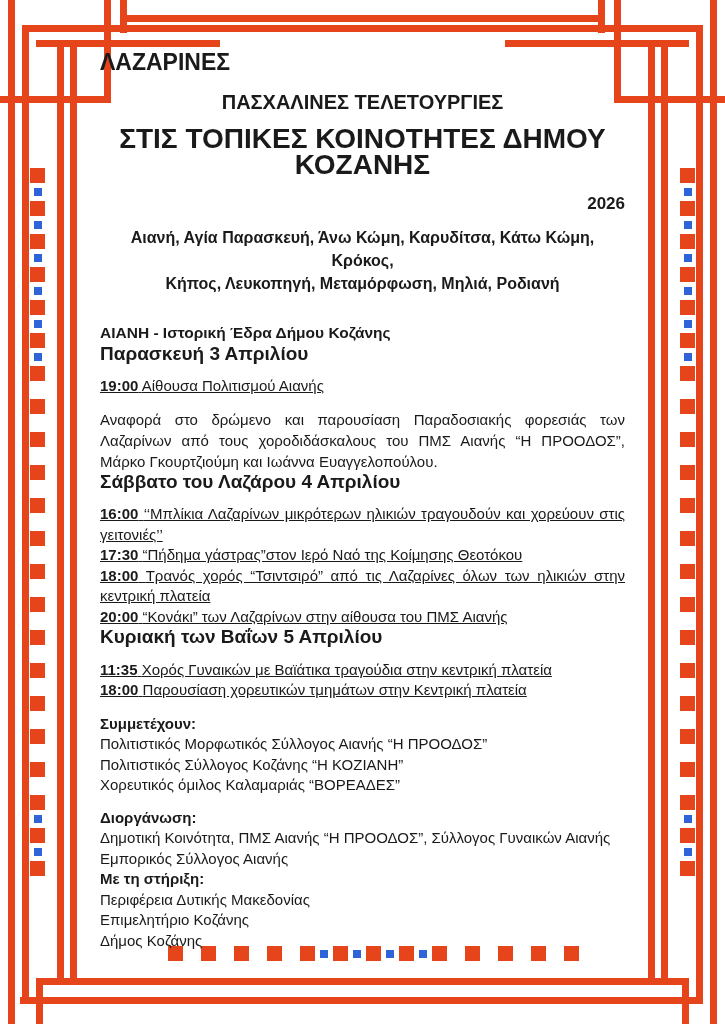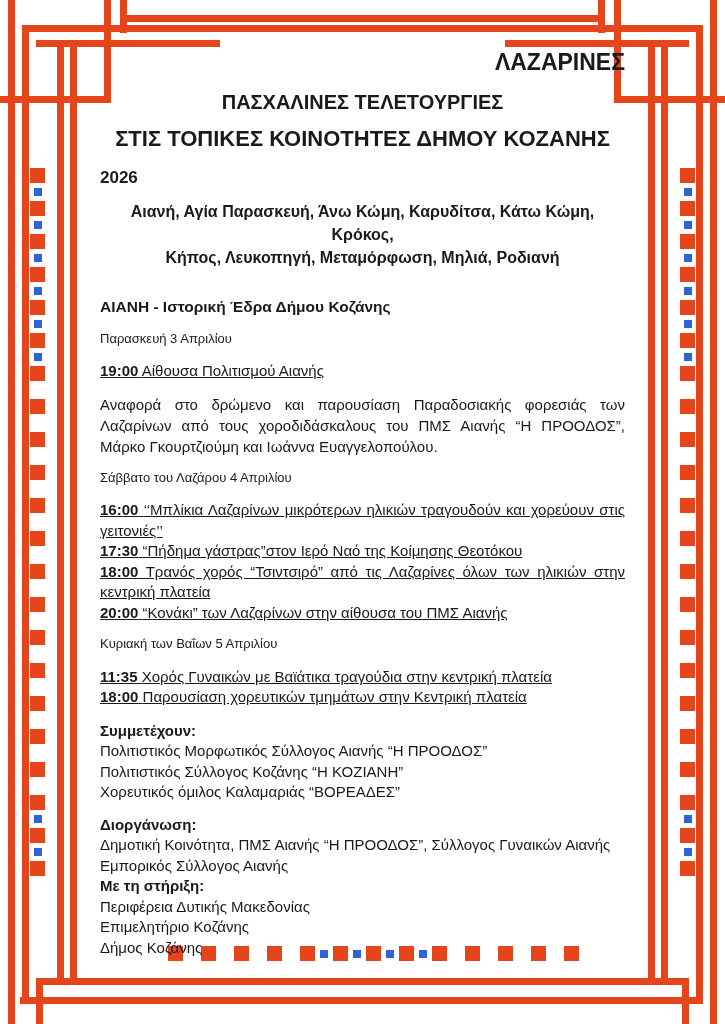--- a/index.html
+++ b/index.html
@@ -11,27 +11,27 @@
   }
   :root{--orange:#E6451C;--blue:#2F63D8;}
   
   .fl{position:absolute;background:var(--orange);}
   .sq{position:absolute;}
   
   .content{
     position:absolute;left:100px;top:0;width:525px;
     font-size:15px;line-height:20.5px;
   }
-  .t1{margin-top:48px;font-size:23px;line-height:28px;font-weight:bold;text-align:right;}
+  .t1{margin-top:48px;font-size:23px;line-height:28px;font-weight:bold;text-align:left;}
   .t2{margin-top:14px;font-size:20px;line-height:24px;font-weight:bold;text-align:center;}
-  .t3{margin-top:12px;font-size:22px;line-height:26px;font-weight:bold;text-align:center;}
-  .year{margin-top:16px;font-size:17px;line-height:20px;font-weight:bold;text-align:left;}
+  .t3{margin-top:12px;font-size:28px;line-height:26px;font-weight:bold;text-align:center;}
+  .year{margin-top:16px;font-size:17px;line-height:20px;font-weight:bold;text-align:right;}
   .communities{margin-top:12px;font-size:16px;line-height:23px;font-weight:bold;text-align:center;}
   .loc-heading{margin-top:28px;font-size:15.5px;font-weight:bold;}
-  .day-title{margin-top:11px;font-size:13px;font-weight:normal;}
+  .day-title{margin-top:0;font-size:19px;font-weight:bold;}
   .events{margin-top:12px;}
   .event{text-align:justify;text-decoration:underline;}
   .time{font-weight:bold;}
   .paragraph{margin-top:12px;line-height:21px;text-align:justify;}
   .block{margin-top:13px;}
   .block-tight{margin-top:12px;}
   .h{font-weight:bold;}
 </style>
 </head>
 <body>

